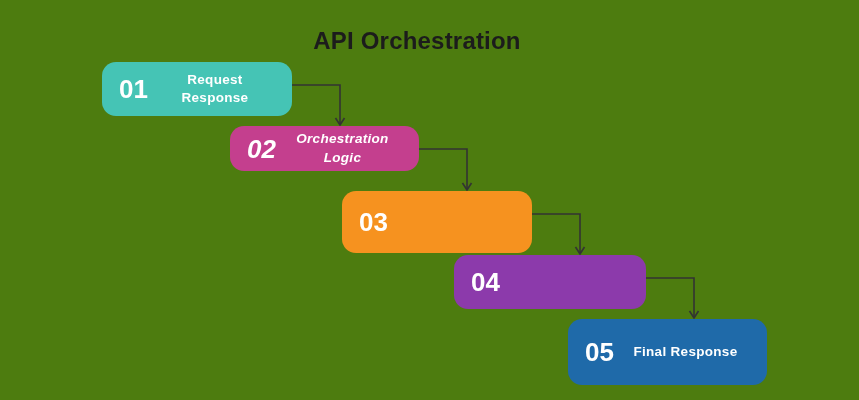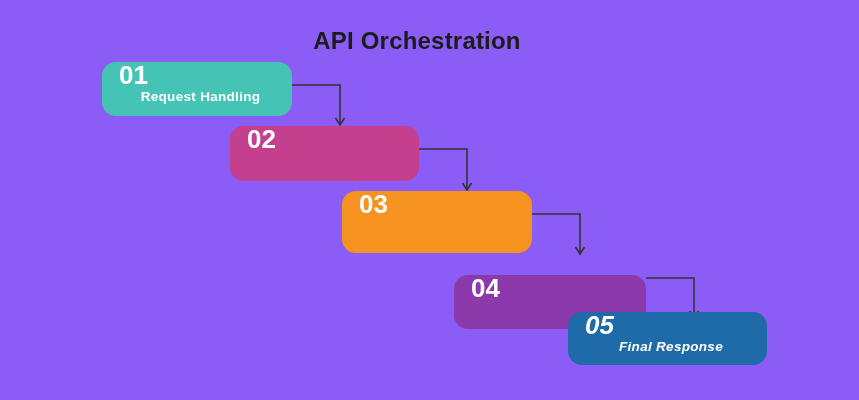--- a/index.html
+++ b/index.html
@@ -30,69 +30,70 @@
   #connector-layer {
     position: absolute;
     top: 0;
     left: 0;
     pointer-events: none;
   }
   .step {
     position: absolute;
     border-radius: 14px;
     display: flex;
+    align-items: center;
     box-sizing: border-box;
     padding-left: 17px;
     padding-right: 10px;
     color: #ffffff;
-    flex-direction: column;
   }
   .step-number {
     font-size: 26px;
     font-weight: 700;
     line-height: 1;
     flex: 0 0 auto;
   }
   .step-label {
     flex: 1 1 auto;
     text-align: center;
     font-size: 13.5px;
     font-weight: 700;
     letter-spacing: 0.3px;
     line-height: 1.35;
     padding: 0 4px;
   }
 </style>
 </head>
 <body>
 
-<div class="canvas" style="background: #8b5cf6;">
+<div class="canvas" style="background: #4d7c0f;">
   <div class="diagram-title" style="color: rgb(28, 28, 28);">API Orchestration</div>
   <svg id="connector-layer" width="859" height="400" viewBox="0 0 859 400">
       <polyline points="292,85 340,85 340,125" fill="none" stroke="#333333" stroke-width="1.6"></polyline>
       <polyline points="335.5,118 340,125 344.5,118" fill="none" stroke="#333333" stroke-width="1.6"></polyline>
       <polyline points="419,149 467,149 467,190" fill="none" stroke="#333333" stroke-width="1.6"></polyline>
       <polyline points="462.5,183 467,190 471.5,183" fill="none" stroke="#333333" stroke-width="1.6"></polyline>
       <polyline points="532,214 580,214 580,254" fill="none" stroke="#333333" stroke-width="1.6"></polyline>
       <polyline points="575.5,247 580,254 584.5,247" fill="none" stroke="#333333" stroke-width="1.6"></polyline>
       <polyline points="646,278 694,278 694,318" fill="none" stroke="#333333" stroke-width="1.6"></polyline>
       <polyline points="689.5,311 694,318 698.5,311" fill="none" stroke="#333333" stroke-width="1.6"></polyline>
     </svg>
   <div id="steps">
       <div class="step" style="left: 102px; top: 62px; width: 190px; height: 54px; background: rgb(69, 196, 181); color: rgb(255, 255, 255);">
         <span class="step-number">01</span>
-        <span class="step-label">Request Handling</span>
+        <span class="step-label">Request Response</span>
       </div>
-      <div class="step" style="left: 230px; top: 126px; width: 189px; height: 55px; background: rgb(196, 63, 142); color: rgb(255, 255, 255);">
+      <div class="step" style="left: 230px; top: 126px; width: 189px; height: 45px; background: rgb(196, 63, 142); color: rgb(255, 255, 255); font-style: italic;">
         <span class="step-number">02</span>
+        <span class="step-label">Orchestration Logic</span>
       </div>
       <div class="step" style="left: 342px; top: 191px; width: 190px; height: 62px; background: rgb(246, 146, 31); color: rgb(255, 255, 255);">
         <span class="step-number">03</span>
       </div>
-      <div class="step" style="left: 454px; top: 255px; width: 192px; height: 54px; background: rgb(140, 58, 171); color: rgb(255, 255, 255); margin-top: 20px;">
+      <div class="step" style="left: 454px; top: 255px; width: 192px; height: 54px; background: rgb(140, 58, 171); color: rgb(255, 255, 255);">
         <span class="step-number">04</span>
       </div>
-      <div class="step" style="left: 568px; top: 312px; width: 199px; height: 53px; background: rgb(31, 106, 169); color: rgb(255, 255, 255); font-style: italic;">
+      <div class="step" style="left: 568px; top: 319px; width: 199px; height: 66px; background: rgb(31, 106, 169); color: rgb(255, 255, 255);">
         <span class="step-number">05</span>
         <span class="step-label">Final Response</span>
       </div>
     </div>
 </div>
 
 </body></html>

